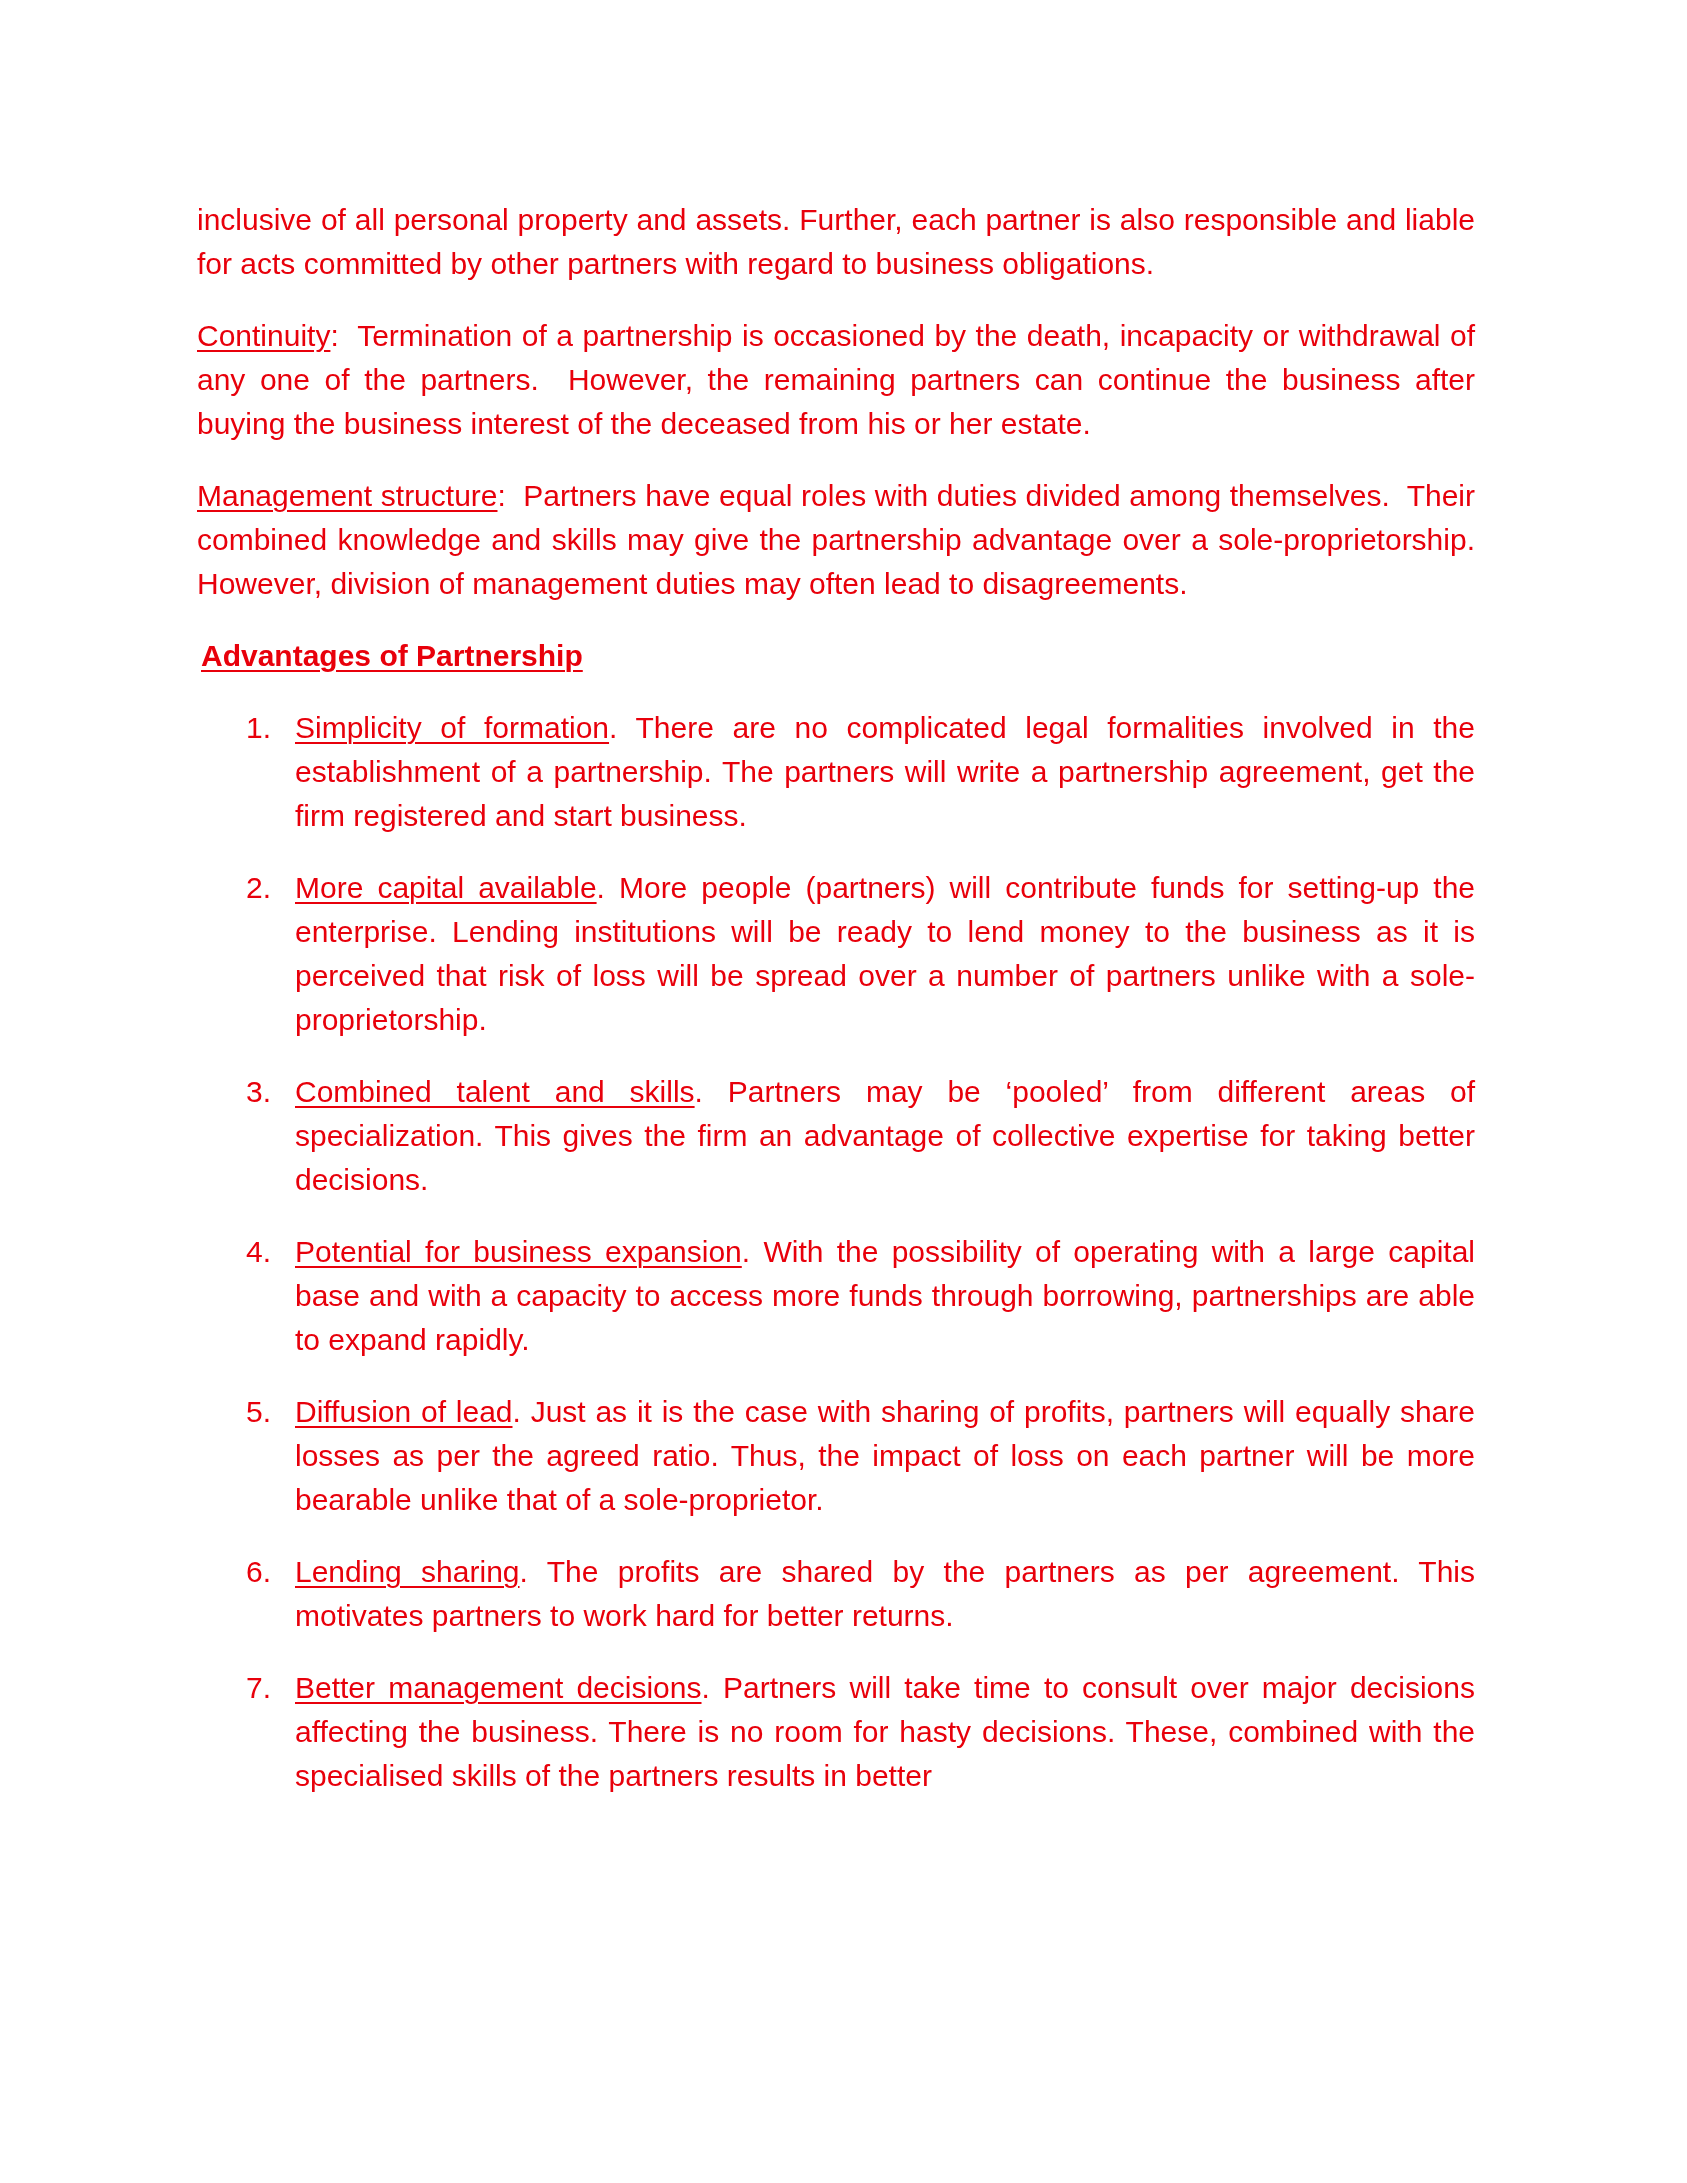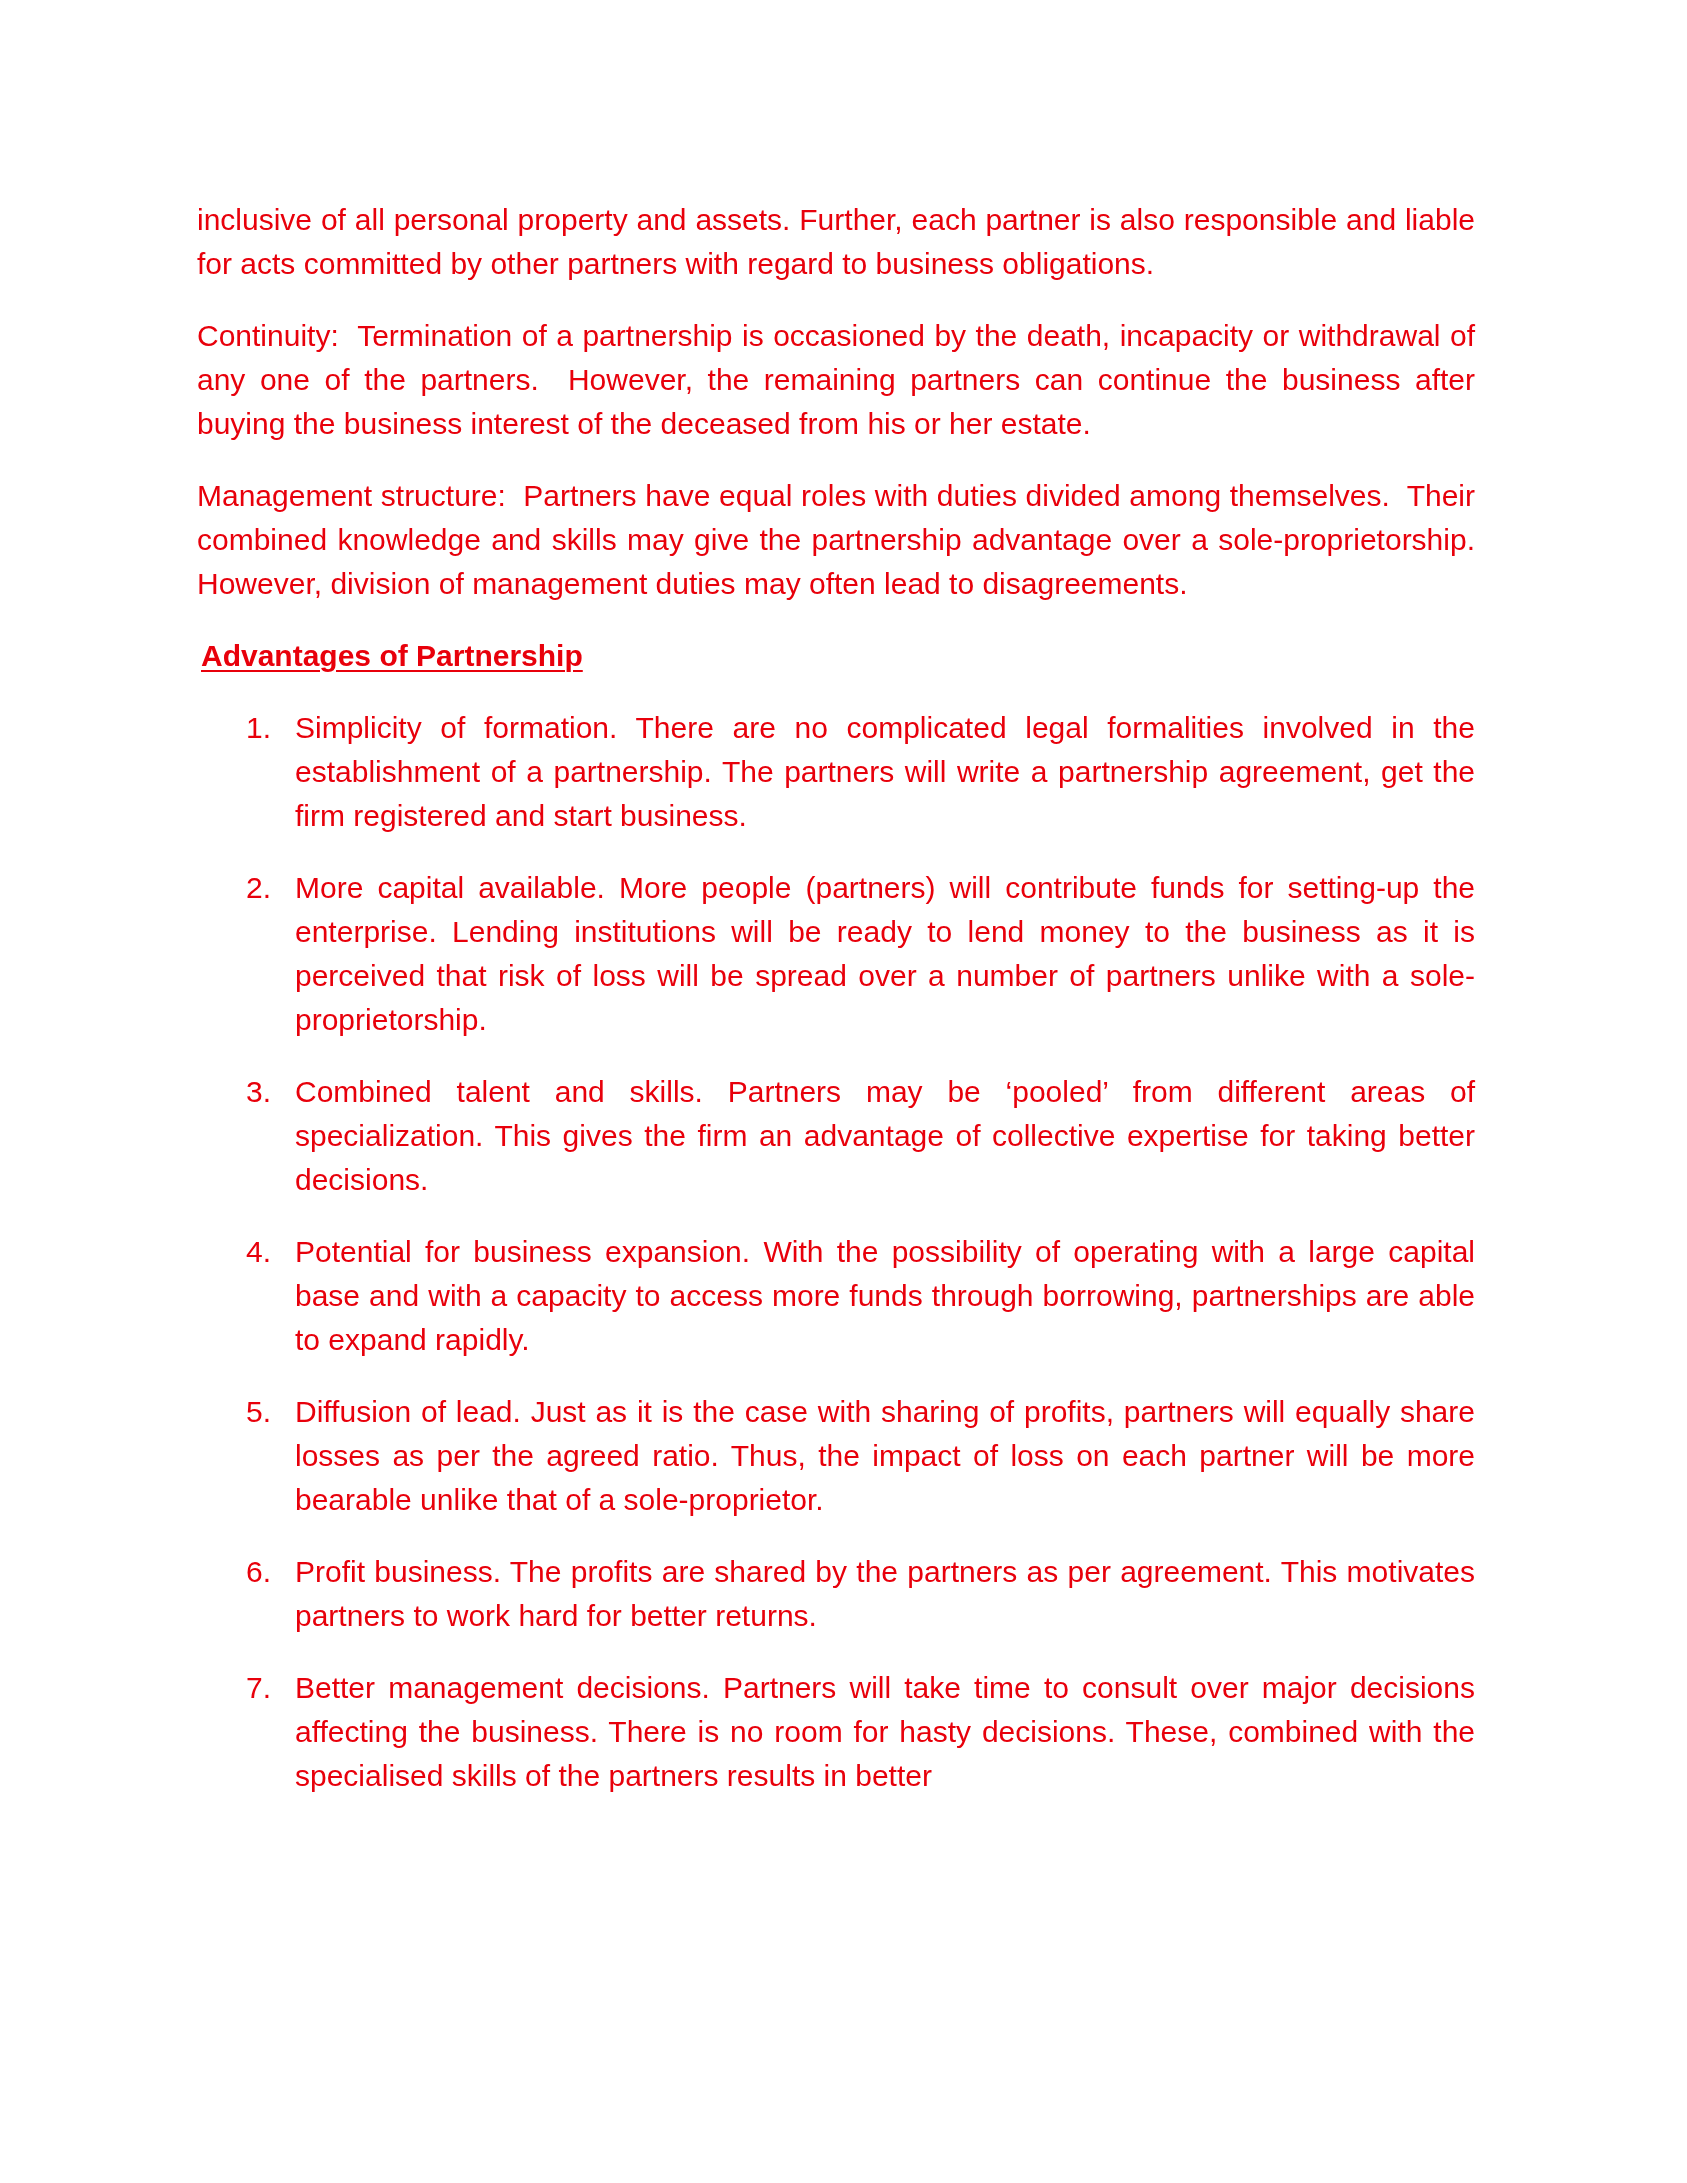--- a/index.html
+++ b/index.html
@@ -3,21 +3,21 @@
 <meta charset="utf-8">
 <style>
   html, body { margin: 0; padding: 0; background: #ffffff; }
   body { width: 1687px; height: 2183px; position: relative; overflow: hidden; }
   .page {
     position: absolute; left: 197px; top: 198px; width: 1278px;
     font-family: "Liberation Sans", sans-serif;
     font-size: 30px; line-height: 44px; color: #e8000b;
   }
   p { margin: 0 0 28px 0; text-align: justify; }
-  .u { text-decoration-thickness: 2px; text-underline-offset: 4px; }
+  .u { text-decoration: underline; text-decoration-thickness: 2px; text-underline-offset: 4px; }
   h2 {
     margin: 0 0 28px 4px; font-size: 30px; line-height: 44px; font-weight: bold;
     text-decoration: underline; text-decoration-thickness: 2px; text-underline-offset: 4px;
     color: #e8000b;
   }
   ol { margin: 0; padding: 0; list-style: none; }
   li { position: relative; padding-left: 98px; margin: 0 0 28px 0; text-align: justify; }
   li .num { position: absolute; left: 49px; top: 0; }
 </style>
 </head>
@@ -32,17 +32,17 @@
 
 
   <h2>Advantages of Partnership</h2>
 
   <ol>
     <li><span class="num">1.</span><span class="u">Simplicity of formation</span><span>.  There are no complicated legal formalities involved in the establishment of a partnership.  The partners will write a partnership agreement, get the firm registered and start business.</span></li>
     <li><span class="num">2.</span><span class="u">More capital available</span><span>.  More people (partners) will contribute funds for setting-up the enterprise.  Lending institutions  will be ready to lend money to the business as it is perceived that risk of loss will be spread over a number of partners unlike with a sole-proprietorship.</span></li>
     <li><span class="num">3.</span><span class="u">Combined talent and skills</span><span>.  Partners may be ‘pooled’ from different areas of specialization.  This gives the firm an advantage of collective expertise for taking better decisions.</span></li>
     <li><span class="num">4.</span><span class="u">Potential for business expansion</span><span>.  With the possibility of operating with a large capital base and with a capacity to access more funds through borrowing, partnerships are able to expand rapidly.</span></li>
     <li><span class="num">5.</span><span class="u">Diffusion of lead</span><span>.  Just as it is the case with sharing of profits, partners will equally share losses as per the agreed ratio.  Thus, the impact of loss on each partner will be more bearable unlike that of a sole-proprietor.</span></li>
-    <li><span class="num">6.</span><span class="u">Profit business</span><span>.  The profits are shared by the partners as per agreement.  This motivates partners to work hard for better returns.</span></li>
+    <li><span class="num">6.</span><span class="u">Lending sharing</span><span>.  The profits are shared by the partners as per agreement.  This motivates partners to work hard for better returns.</span></li>
     <li><span class="num">7.</span><span class="u">Better management decisions</span><span>.  Partners will take time to consult over major decisions affecting the business.  There is no room for hasty decisions.  These, combined with the specialised skills of the partners results in better</span></li>
   </ol>
 </div>
 
 
 </body></html>

